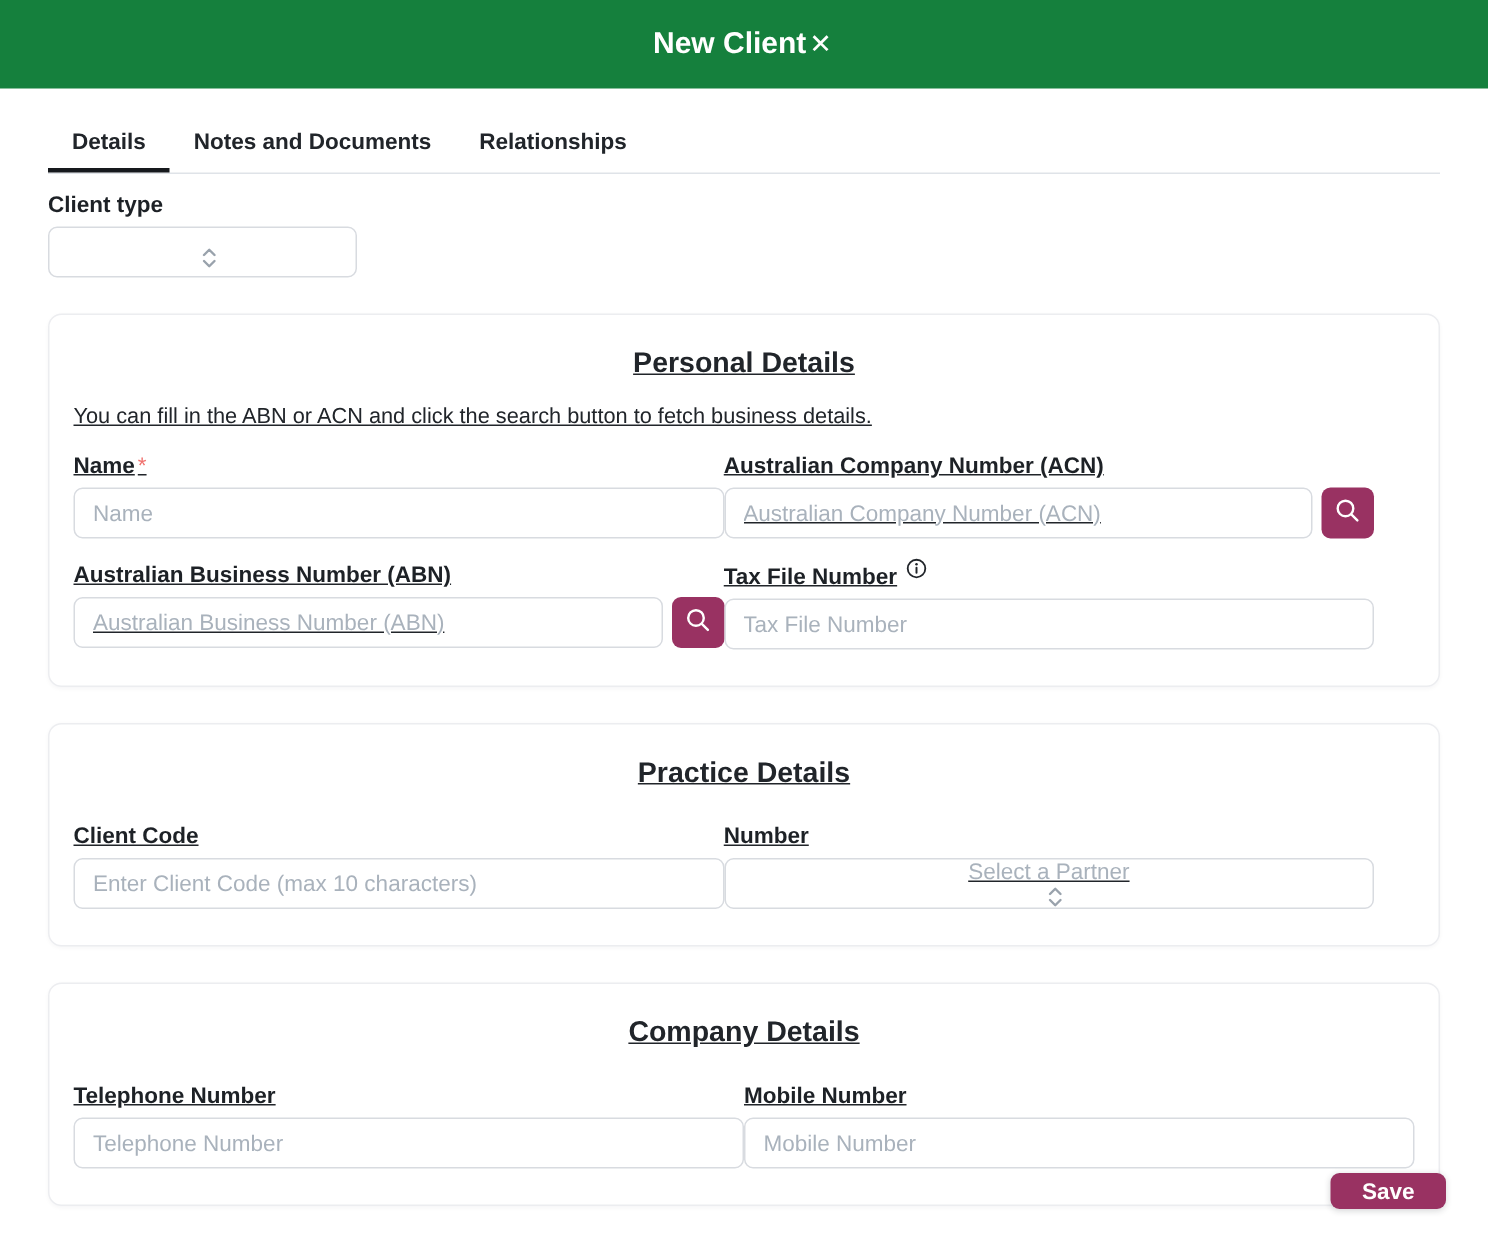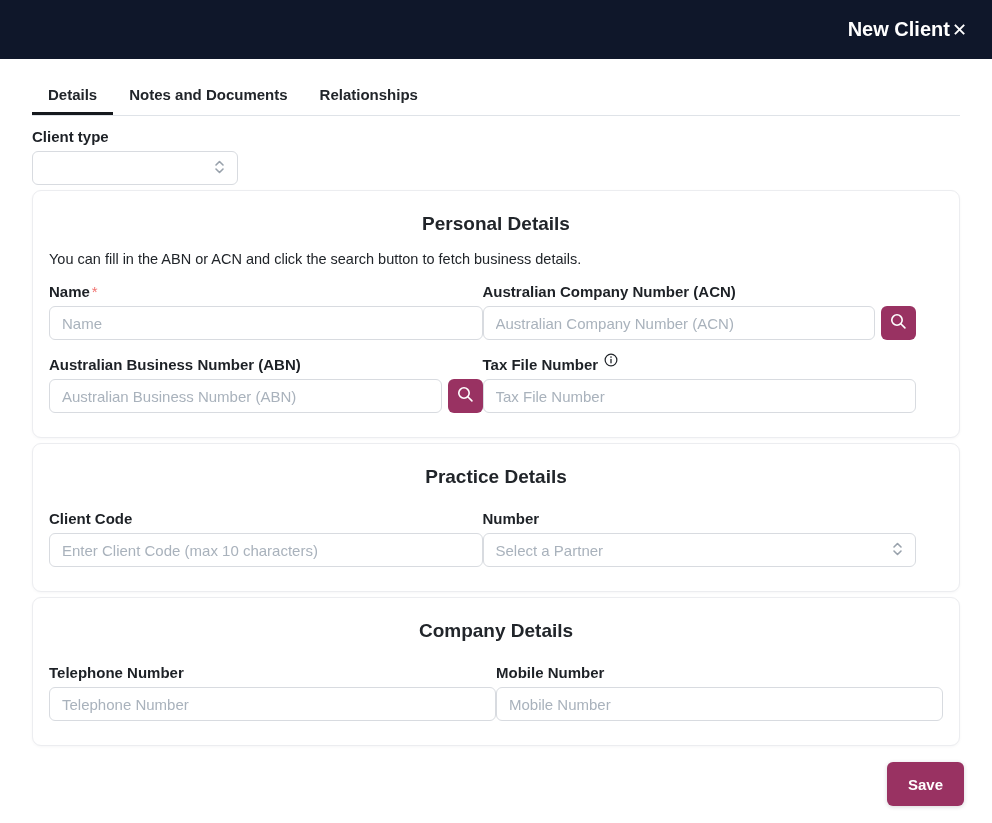--- a/index.html
+++ b/index.html
@@ -6,22 +6,22 @@
   html,body { margin:0; padding:0; }
   body {
     width: 992px; height: 823px;
     overflow: hidden; position: relative;
     background: #fff;
     font-family: "Liberation Sans", sans-serif;
     color: #21252a;
   }
   
   .modal-header {
-    height: 59px; background: #0f172a;
-    display: flex; align-items: center; justify-content: flex-end;
+    height: 59px; background: #15803d;
+    display: flex; align-items: center; justify-content: center;
     padding: 0 23px;
   }
   .modal-title { color: #fff; font-size: 20px; font-weight: 700; }
   .close-btn {
     color: #fff; font-size: 18px; line-height: 1;
     background: none; border: none; cursor: pointer; padding: 2px;
     font-family: "DejaVu Sans", sans-serif;
   }
   
   .content { padding: 0 32px; }
@@ -41,29 +41,31 @@
     height: 34px; width: 100%; border: 1px solid #d8dbe0; border-radius: 6px;
     padding: 0 12px; font-size: 15px; color: #21252a; background: #fff;
     font-family: "Liberation Sans", sans-serif; outline: none;
   }
   .text-input::placeholder { color: #a9b2bc; opacity: 1; }
   .select-box {
     height: 34px; border: 1px solid #d8dbe0; border-radius: 6px;
     display: flex; align-items: center; justify-content: space-between;
     padding: 0 12px; font-size: 15px; color: #a9b2bc; background: #fff;
     cursor: pointer;
+    flex-direction: column;
   }
   .select-box .chev { flex: 0 0 auto; margin-left: 8px; }
   .select-sm { width: 206px; }
   
   .card {
     border: 1px solid #ecedf0; border-radius: 9px;
     box-shadow: 0 1px 3px rgba(33,37,42,.04);
-    margin-top: 5px; padding: 16px 16px 24px;
+    margin-top: 24px; padding: 16px 16px 24px;
     background: #fff;
+    text-decoration: underline;
   }
   .card-title { text-align: center; font-size: 19px; font-weight: 700; margin: 6px 0 0; }
   .card-subtitle { font-size: 14.5px; margin: 16px 0 0; }
   .row2 {
     display: grid; grid-template-columns: 1fr 1fr; column-gap: 0;
     margin-top: 16px;
   }
   .row2.tight { padding-right: 27px; }
   .with-btn { display: flex; gap: 6px; align-items: stretch; }
   .with-btn .text-input { flex: 1 1 auto; }
@@ -71,21 +73,21 @@
     flex: 0 0 35px; width: 35px; height: 34px;
     background: #993262; border: none; border-radius: 6px;
     display: flex; align-items: center; justify-content: center; cursor: pointer;
   }
   .label-row { display: flex; align-items: center; gap: 6px; }
   .info-ic { position: relative; top: -3px; cursor: pointer; }
   
   .save-btn {
     position: absolute; right: 28px; bottom: 17px;
     background: #993262; color: #fff; border: none; border-radius: 6px;
-    font-size: 15px; font-weight: 700; padding: 0 21px; height: 44px;
+    font-size: 15px; font-weight: 700; padding: 0 21px; height: 24px;
     cursor: pointer; font-family: "Liberation Sans", sans-serif;
     box-shadow: 0 1px 4px rgba(33,37,42,.18);
   }
 </style>
 </head>
 <body>
 
 <div class="modal-header">
   <span class="modal-title">New Client</span>
   <button class="close-btn">✕</button>

